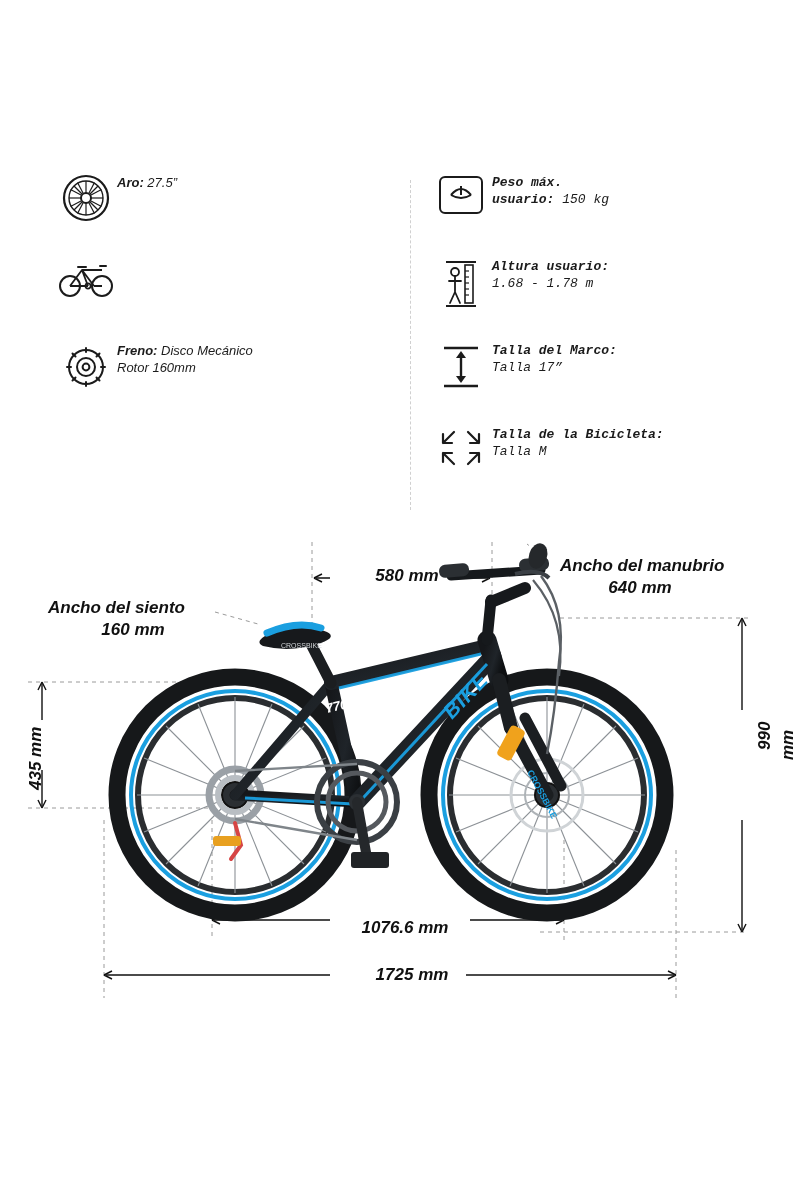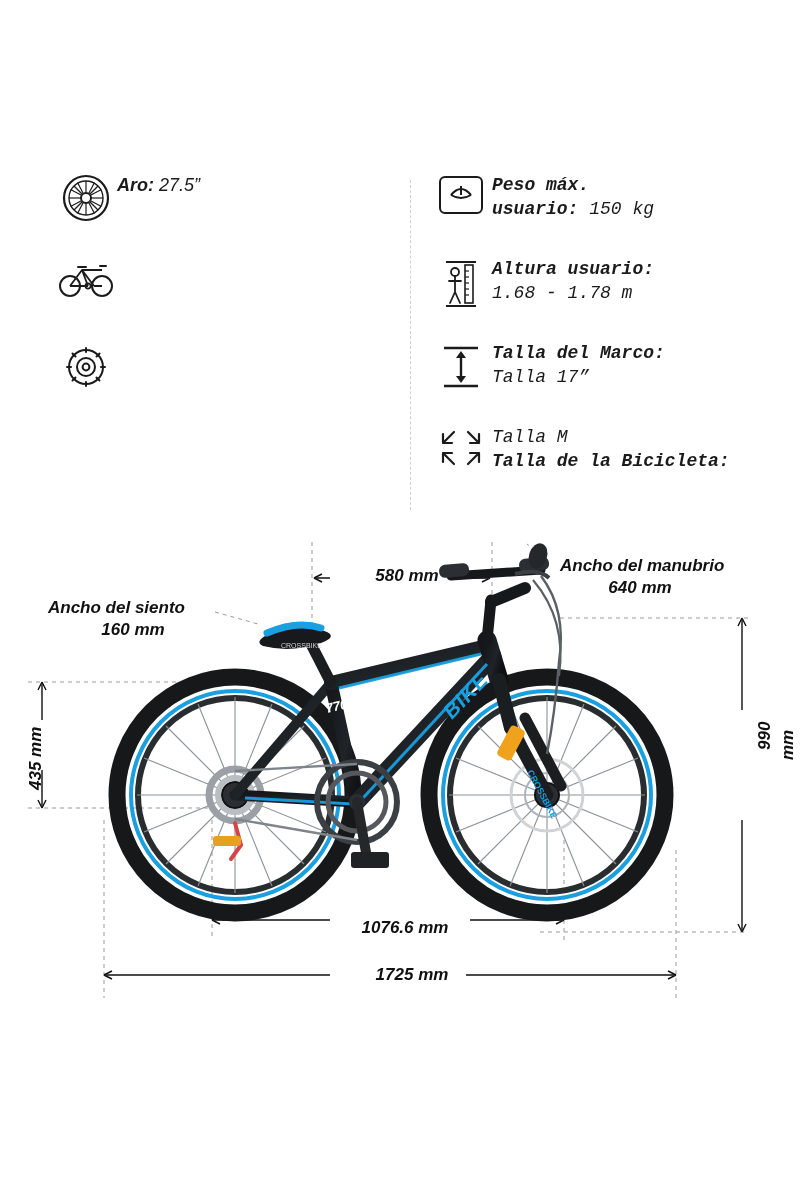--- a/index.html
+++ b/index.html
@@ -36,21 +36,21 @@
   }
   .spec-icon{
     width:62px;
     flex:0 0 62px;
     display:flex;
     align-items:center;
     justify-content:center;
     padding-top:2px;
   }
   .spec-text{
-    font-size:18px;
+    font-size:13px;
     line-height:1.32;
     font-style:italic;
     padding-top:4px;
   }
   .spec-text b{font-style:italic;font-weight:bold;}
   .spec-text .ln{display:block;white-space:nowrap;}
 
   
   .diagram{
     position:absolute;
@@ -145,20 +145,24 @@
             <line x1="27" y1="42" x2="27" y2="46"></line>
             <line x1="8" y1="27" x2="12" y2="27"></line>
             <line x1="42" y1="27" x2="46" y2="27"></line>
             <line x1="13.5" y1="13.5" x2="16.5" y2="16.5"></line>
             <line x1="37.5" y1="37.5" x2="40.5" y2="40.5"></line>
             <line x1="40.5" y1="13.5" x2="37.5" y2="16.5"></line>
             <line x1="16.5" y1="37.5" x2="13.5" y2="40.5"></line>
           </g>
         </svg>
       </div>
+      <div class="spec-text">
+        <span class="ln"><b>Freno:</b><span> Disco Mecánico</span></span>
+        <span class="ln"><span>Rotor 160mm</span></span>
+      </div>
     </div>
 
   </div>
 
   <div class="spec-col right">
 
     <div class="spec-row">
       <div class="spec-icon">
         <svg width="54" height="46" viewBox="0 0 54 46">
           <rect x="6" y="5" width="42" height="36" rx="5" fill="none" stroke="#1b1b1b" stroke-width="2"></rect>
@@ -217,22 +221,22 @@
         <svg width="54" height="48" viewBox="0 0 54 48">
           <g stroke="#1b1b1b" stroke-width="2.2" stroke-linecap="round" stroke-linejoin="round" fill="none">
             <path d="M20 8 L9 19 M9 10 L9 19 L18 19"></path>
             <path d="M34 8 L45 19 M45 10 L45 19 L36 19"></path>
             <path d="M20 40 L9 29 M9 38 L9 29 L18 29"></path>
             <path d="M34 40 L45 29 M45 38 L45 29 L36 29"></path>
           </g>
         </svg>
       </div>
       <div class="spec-text">
+        <span class="ln"><b>Talla de la Bicicleta:</b></span>
         <span class="ln"><span>Talla M</span></span>
-        <span class="ln"><b>Talla de la Bicicleta:</b></span>
       </div>
     </div>
 
   </div>
 </div>
 
 <div class="diagram">
 
   <svg width="800" height="560" style="position:absolute;left:0;top:0;">
 

